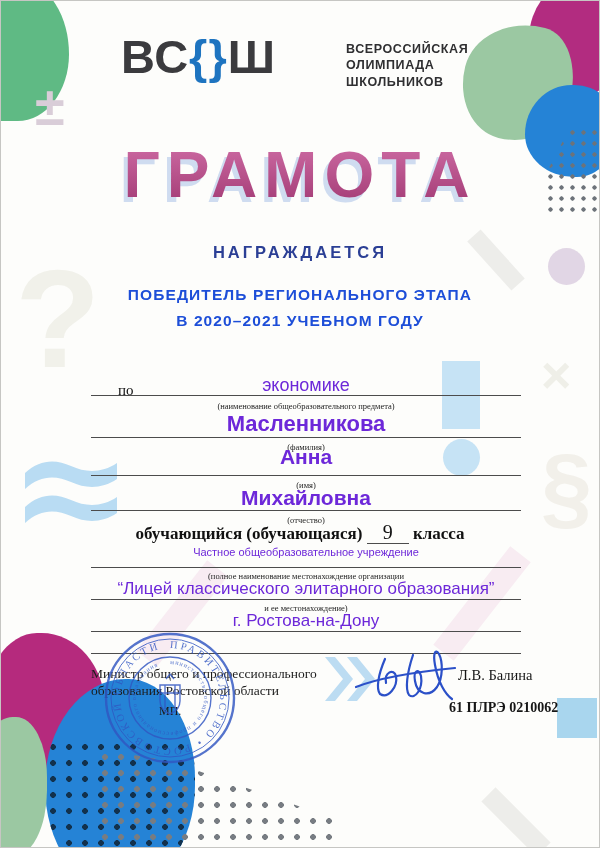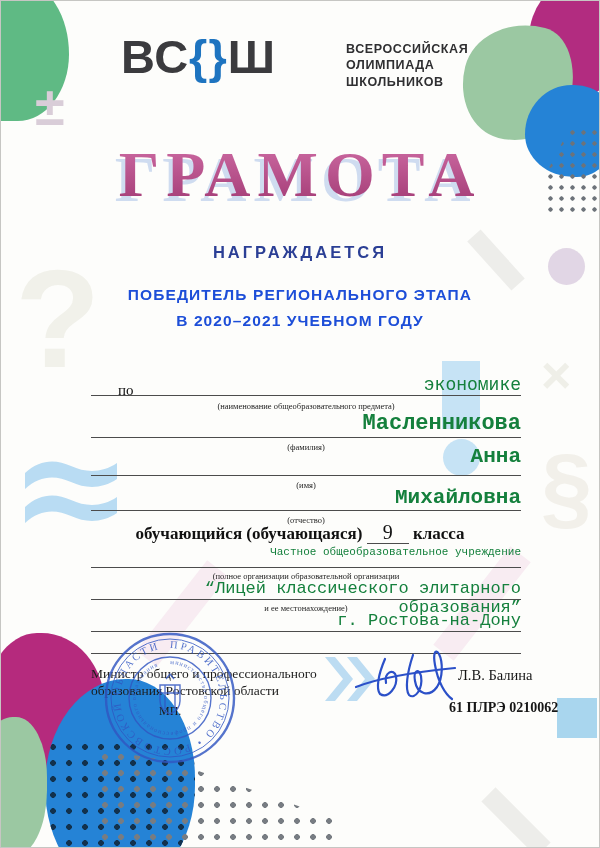--- a/index.html
+++ b/index.html
@@ -55,34 +55,34 @@
     background:#a9d6ee;z-index:0;}
   
   .logo{position:absolute;left:120px;top:32px;z-index:2;
     font-size:47px;font-weight:800;letter-spacing:1px;color:#3b3b3e;line-height:1;}
   .logo .braces{color:#1e74c0;}
   .tagline{position:absolute;left:345px;top:40px;z-index:2;
     font-size:12.5px;font-weight:800;letter-spacing:.6px;line-height:1.3;color:#2f2f31;}
   
   .title-wrap{position:absolute;left:0;top:142px;width:100%;text-align:center;z-index:2;
     font-size:64px;font-weight:800;letter-spacing:7px;line-height:1;}
-  .title-wrap span{display:block;font-family:Liberation Serif, serif;}
+  .title-wrap span{display:block;}
   .title-shadow{position:absolute;left:0;width:100%;color:#cfdcf0;transform:translate(-4px,5px);}
   .title-main{position:relative;color:#b04a82;}
   @supports ((-webkit-background-clip:text) or (background-clip:text)){
     .title-main{background:linear-gradient(180deg,#cd6ba3 0%,#a23a74 100%);
       -webkit-background-clip:text;background-clip:text;color:transparent;}
   }
   .award-label{position:absolute;left:0;top:242px;width:100%;text-align:center;z-index:2;
     font-size:16.5px;font-weight:700;letter-spacing:3px;color:#2b3f95;}
   .award-lines{position:absolute;left:0;top:281px;width:100%;text-align:center;z-index:2;
     font-size:15.5px;font-weight:700;letter-spacing:1.1px;color:#1d4ed8;line-height:26px;}
   .fline{position:absolute;left:90px;width:430px;border-bottom:1.3px solid #4c4c4c;z-index:2;}
-  .fvalue{position:absolute;left:90px;width:430px;text-align:right;z-index:2;
-    font-family:Liberation Mono, monospace;color:#15803d;}
+  .fvalue{position:absolute;left:90px;width:430px;text-align:center;z-index:2;
+    font-family:Liberation Sans, sans-serif;color:#6d28d9;}
   .fcap{position:absolute;left:90px;width:430px;text-align:center;z-index:2;
     font-family:"Liberation Serif",serif;font-size:8.5px;color:#1d1d1d;}
   .po{position:absolute;left:73px;top:381px;z-index:2;font-family:"Liberation Serif",serif;
     font-size:15px;color:#111;margin-left:44px;}
   .grade-row{position:absolute;left:0;top:521px;width:100%;z-index:2;text-align:center;
     font-family:"Liberation Serif",serif;font-size:17px;font-weight:700;color:#111;}
   .grade-val{display:inline-block;width:42px;font-size:20px;font-weight:400;
     border-bottom:1.3px solid #4c4c4c;line-height:1;padding-bottom:1px;}
   
   .minister{position:absolute;left:90px;top:664px;width:290px;z-index:2;
@@ -169,21 +169,21 @@
   <div class="fcap" style="top:514px;">(отчество)</div>
 
   <div class="grade-row">
     <span>обучающийся (обучающаяся)</span>
     <span class="grade-val">9</span>
     <span>класса</span>
   </div>
 
   <div class="fvalue" style="top:545px;font-size:11px;">Частное общеобразовательное учреждение</div>
   <div class="fline" style="top:566px;"></div>
-  <div class="fcap" style="top:570px;">(полное организации образовательной организации</div>
+  <div class="fcap" style="top:570px;">(полное наименование местонахождение организации</div>
 
   <div class="fvalue" style="top:578px;font-size:17px;">“Лицей классического элитарного образования”</div>
   <div class="fline" style="top:598px;"></div>
   <div class="fcap" style="top:602px;">и ее местонахождение)</div>
 
   <div class="fvalue" style="top:610px;font-size:17px;">г. Ростова-на-Дону</div>
   <div class="fline" style="top:630px;"></div>
 
   <div class="fline" style="top:652px;"></div>
 

